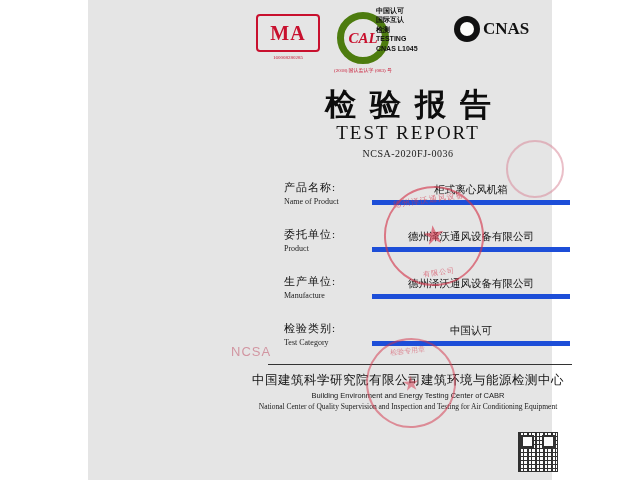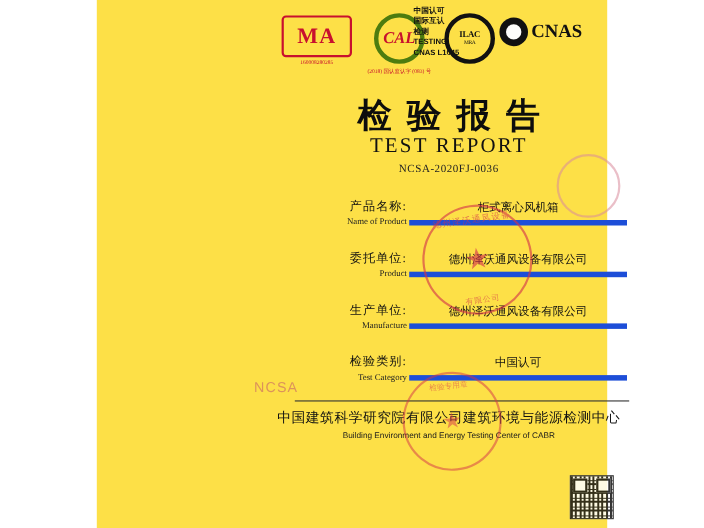--- a/index.html
+++ b/index.html
@@ -19,37 +19,37 @@
     width: 640px;
     height: 480px;
     background: #ffffff;
   }
   .sheet {
     position: absolute;
     left: 88px;
     top: 0px;
     width: 464px;
     height: 480px;
-    background: #fde047;
+    background: #e5e5e5;
   }
   
   .logos {
     position: absolute;
     left: 168px;
     top: 12px;
     width: 300px;
     height: 58px;
   }
   .logo {
     position: absolute;
     text-align: center;
   }
   .logo-circle {
     border-radius: 50%;
-    border: 4px solid #4d7c0f;
+    border: 7px solid #4d7c0f;
     display: flex;
     align-items: center;
     justify-content: center;
     font-weight: bold;
   }
   
   .logo-ma {
     left: 0px;
     top: 2px;
     width: 64px;
@@ -209,21 +209,20 @@
   }
   .field-row {
     position: relative;
     height: 47px;
   }
   .field-label {
     position: absolute;
     left: 0;
     top: 0;
     width: 86px;
-    text-align: right;
   }
   .label-cn {
     font-size: 11px;
     letter-spacing: 1px;
     color: #111;
     white-space: nowrap;
   }
   .label-en {
     font-size: 8px;
     color: #222;
@@ -418,26 +417,20 @@
       <div class="logo logo-ma">
         <div class="ma-box">MA</div>
         <div class="ma-caption">160008280285</div>
       </div>
 
       <div class="logo logo-cal">
         <div class="logo-circle cal-circle">CAL</div>
         <div class="cal-caption">(2018) 国认监认字 (083) 号</div>
       </div>
 
-      <div class="logo logo-ilac">
-        <div class="logo-circle ilac-circle">
-          <span>ILAC</span>
-          <span class="ilac-sub">MRA</span>
-        </div>
-      </div>
 
       <div class="logo logo-cnas">
         <div class="cnas-wrap">
           <div class="cnas-mark"></div>
           <div class="cnas-text">CNAS</div>
         </div>
       </div>
     </div>
 
     <div class="cnas-info">
@@ -484,20 +477,21 @@
           <div class="label-en">Test Category</div>
         </div>
         <div class="field-value">中国认可</div>
       </div>
     </div>
 
     <div class="footer-rule"></div>
     <div class="footer">
       <div class="org-cn">中国建筑科学研究院有限公司建筑环境与能源检测中心</div>
       <div class="org-en">Building Environment and Energy Testing Center of CABR</div>
+      <div class="org-en2">National Center of Quality Supervision and Inspection and Testing for Air Conditioning Equipment</div>
     </div>
 
     <div class="seal seal-main">
       <div class="arc">德州泽沃通风设备</div>
       <div class="star">★</div>
       <div class="arc-bottom">有限公司</div>
     </div>
 
     <div class="seal seal-footer">
       <div class="arc">检验专用章</div>

